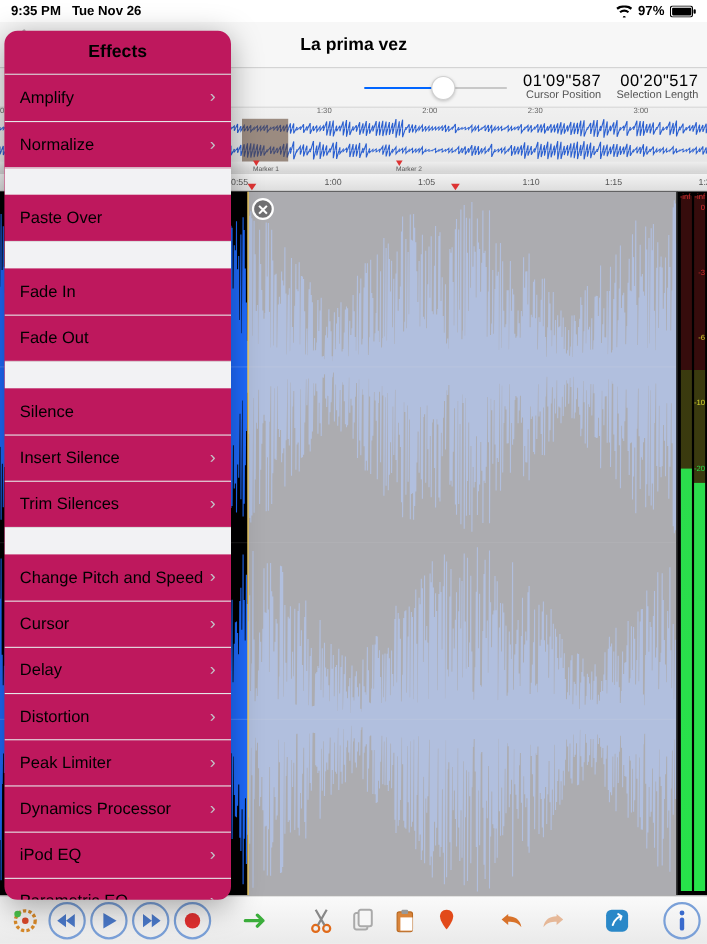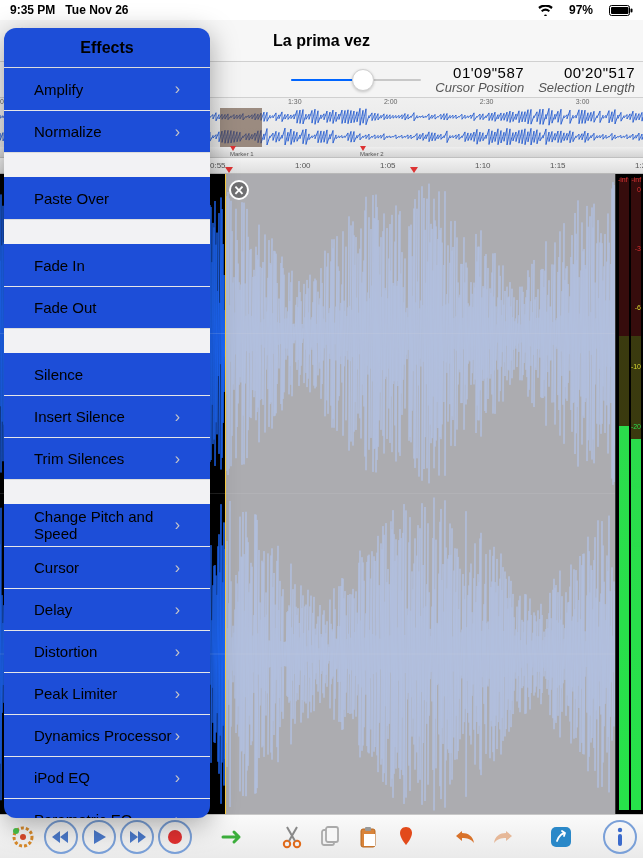--- a/index.html
+++ b/index.html
@@ -2,41 +2,41 @@
 <html><head>
 <meta charset="utf-8">
 <style>
   * { margin: 0; padding: 0; box-sizing: border-box; font-family: -apple-system, "Helvetica Neue", Helvetica, Arial, sans-serif; }
   html, body { width: 643px; height: 858px; background: #fff; overflow: hidden; -webkit-font-smoothing: antialiased; }
 
   
   .status-bar { height: 20px; display: flex; align-items: center; justify-content: space-between;
     padding: 0 10px; font-size: 12px; font-weight: 600; color: #000; background:#fff; }
   .status-left { display:flex; gap:10px; }
-  .status-right { display:flex; align-items:center; gap:16px; }
+  .status-right { display:flex; align-items:center; gap:5px; }
   .wifi-icon svg, .battery-icon svg { display:block; }
 
   
   .nav-bar { height: 42px; display:flex; align-items:center; justify-content:flex-start;
     padding: 0 10px; background:#f7f7f7; border-bottom:1px solid #d0d0d0; position:relative;}
   .nav-title { position:absolute; left:0; right:0; text-align:center; font-size:16px; font-weight:600; color:#000; pointer-events:none;}
   .back-btn { font-size:24px; color:#a8a8a8; width:20px; }
   .share-btn svg { display:block; }
 
   
   .info-bar { height: 36px; background:#f4f4f4; border-bottom:1px solid #d0d0d0;
     display:flex; align-items:center; justify-content:flex-end; padding-right:8px; gap:14px;}
   .slider { width:130px; height:20px; display:flex; align-items:center; position:relative;}
   .slider-track { flex:1; height:2px; background:#c8c8c8; border-radius:1px; position:relative;}
   .slider-fill { position:absolute; left:0; top:0; bottom:0; width:55%; background:#0065ff; border-radius:1px;}
   .slider-knob { position:absolute; left:55%; top:50%; width:22px; height:22px; background:#fff;
     border-radius:50%; border:1px solid #d0d0d0; transform:translate(-50%,-50%); box-shadow:0 1px 3px rgba(0,0,0,.2);}
   .timeblock { text-align:right; line-height:1.05; }
   .timeblock .val { font-size:15px; font-weight:400; color:#000; letter-spacing:0.5px;}
-  .timeblock .lbl { font-size:13px; color:#555;font-style:italic; }
+  .timeblock .lbl { font-size:10px; color:#555; }
 
   
   .overview { height:60px; background:linear-gradient(#f0f0f0,#e4e4e4);
     border-bottom:1px solid #c0c0c0; position:relative; }
   .overview-ruler { position:absolute; top:0; left:0; right:0; height:10px; font-size:7px; color:#666;
     display:flex; }
   .overview-ruler span { position:absolute; top:0;}
   .overview-wave { position:absolute; top:10px; bottom:10px; left:0; right:0;}
   .mini-ch { position:absolute; left:0; right:0; height:45%; display:flex; align-items:center;}
   .mini-ch.top{ top:0;} .mini-ch.bot{ top:50%;}
@@ -89,28 +89,28 @@
     background:linear-gradient(#fafafa,#eaeaea); border-top:1px solid #c8c8c8;
     display:flex; align-items:center; padding:0 6px; gap:4px;}
   .tspace{ flex:1;}
   .tbtn{ width:34px; height:34px; display:flex; align-items:center; justify-content:center;
     border-radius:17px;}
   .tbtn.ring{ border:2px solid #7aa0d8;}
   .tbtn svg{ display:block;}
 
   
   .popover{ position:absolute; top:28px; left:4px; width:206px; bottom:40px;
-    background:#1d4ed8; border-radius:12px; box-shadow:0 6px 28px rgba(0,0,0,.35);
+    background:#be185d; border-radius:12px; box-shadow:0 6px 28px rgba(0,0,0,.35);
     overflow:hidden; z-index:50; display:flex; flex-direction:column;}
   .popover-header{ height:40px; display:flex; align-items:center; justify-content:center;
     font-size:16px; font-weight:600; border-bottom:1px solid #dcdcdc;}
   .popover-list{ flex:1; overflow:hidden;}
   .plist-sec{ border-bottom:1px solid #dcdcdc;}
   .plist-gap{ height:24px; background:#f2f2f4;}
-  .prow{ height:42px; padding:0 30px; display:flex; align-items:center; justify-content:space-between;
+  .prow{ height:42px; padding:0 14px; display:flex; align-items:center; justify-content:space-between;
     font-size:15px; color:#000; border-top:1px solid #e6e6e8;}
   .prow:first-child{ border-top:none;}
   .chev{ color:#c4c4c8; font-size:16px; font-weight:300;}
 </style>
 </head>
 <body>
 
 <div class="status-bar">
   <div class="status-left">
     <span>9:35 PM</span>

